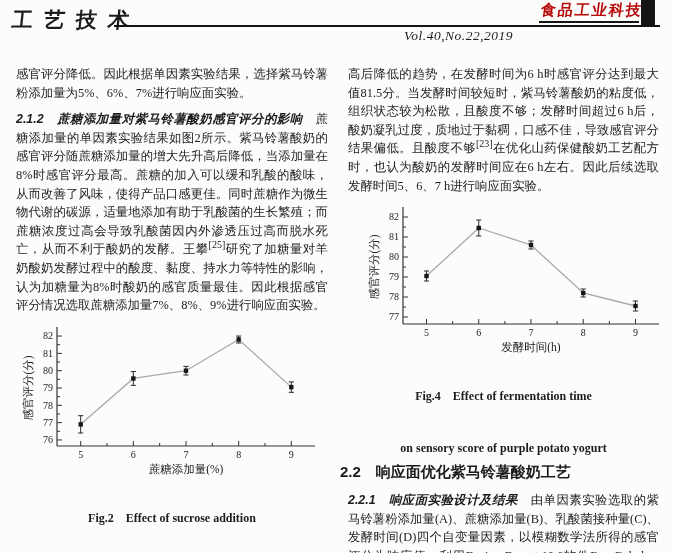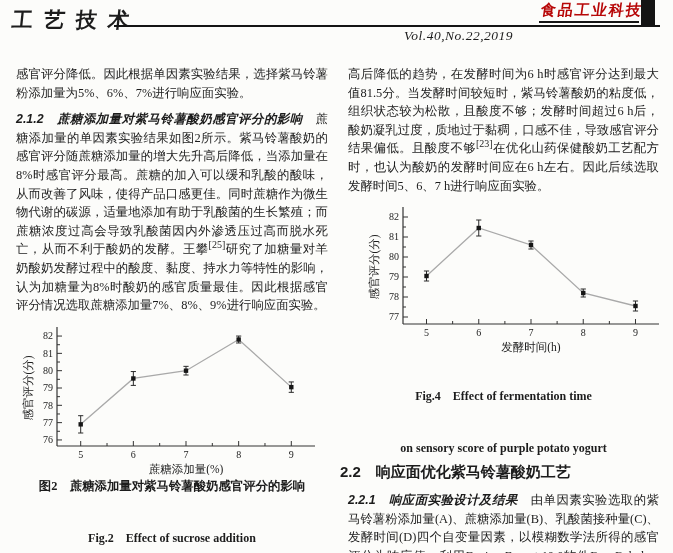--- a/index.html
+++ b/index.html
@@ -110,21 +110,20 @@
           <g fill="#161616">
             <rect x="56.49387755102042" y="99.15820895522384" width="4.4" height="4.4"></rect>
             <rect x="109.14693877551021" y="53.277611940298534" width="4.4" height="4.4"></rect>
             <rect x="161.80000000000004" y="45.48656716417907" width="4.4" height="4.4"></rect>
             <rect x="214.45306122448983" y="14.32238805970146" width="4.4" height="4.4"></rect>
             <rect x="267.10612244897965" y="61.934328358209" width="4.4" height="4.4"></rect>
           </g>
           <text x="164" y="149.5" text-anchor="middle" font-size="11.5" fill="#1c1c1c">蔗糖添加量(%)</text>
           <text x="10" y="65" text-anchor="middle" font-size="11.5" fill="#1c1c1c" transform="rotate(-90 10 65)">感官评分(分)</text>
         </svg>
-      <div class="cap-cn">图2　蔗糖添加量对紫马铃薯酸奶感官评分的影响</div>
       <div class="cap-en">Fig.2　Effect of sucrose addition</div>
       <div class="cap-en">on sensory score of purple potato yogurt</div>
     </div>
   </div>
 
   <div id="col-right" class="col">
     <p><span>高后降低的趋势，在发酵时间为6 h时感官评分达到最大值81.5分。当发酵时间较短时，紫马铃薯酸奶的粘度低，组织状态较为松散，且酸度不够；发酵时间超过6 h后，酸奶凝乳过度，质地过于黏稠，口感不佳，导致感官评分结果偏低。且酸度不够</span><span class="sup">[23]</span><span>在优化山药保健酸奶工艺配方时，也认为酸奶的发酵时间应在6 h左右。因此后续选取发酵时间5、6、7 h进行响应面实验。</span></p>
     <div class="fig">
       <svg width="300" height="150" viewBox="0 0 300 150" style="margin-left:28px;">
           <g stroke="#333" stroke-width="1.2">

